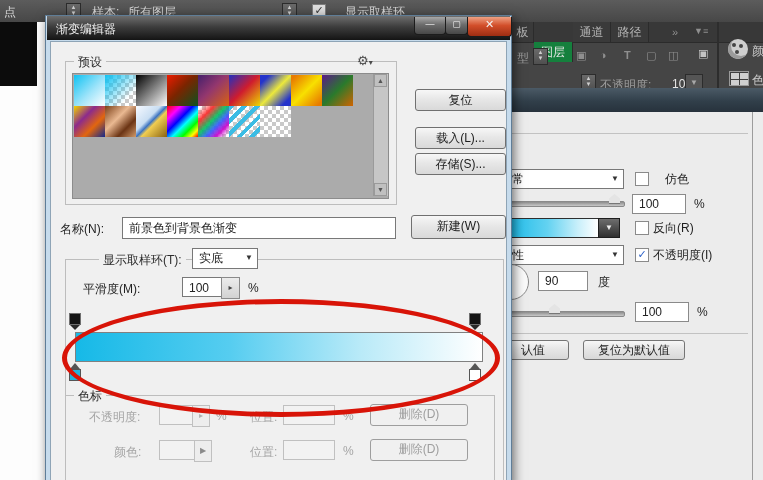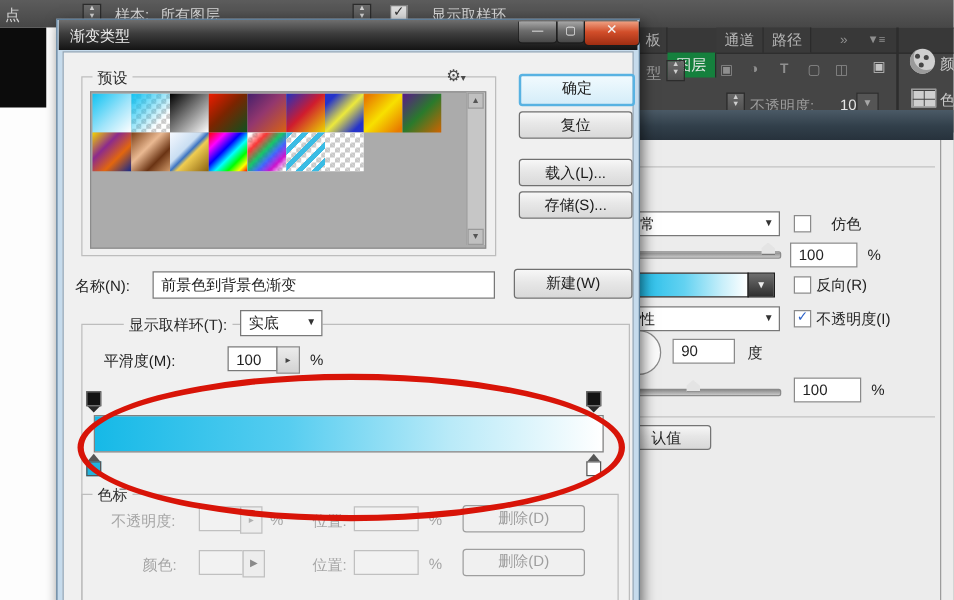--- a/index.html
+++ b/index.html
@@ -192,47 +192,47 @@
       <span class="lab" style="left:93px;top:162px">度</span>
 
       <div class="track" style="left:0;top:199px;width:118px"></div>
       <div class="thumbtri" style="left:44px;top:192px"></div>
       <div class="field" style="left:130px;top:190px;width:46px;height:18px">100</div>
       <span class="lab" style="left:192px;top:193px">%</span>
 
       <div class="hline" style="left:0;top:221px;width:243px"></div>
 
       <div class="btn" style="left:-8px;top:228px;width:70px;height:18px">认值</div>
+      <div class="btn" style="left:78px;top:228px;width:100px;height:18px">复位为默认值</div>
 
       <div class="vline" style="left:247px;top:0;height:368px"></div>
     </div>
   </div>
 
   <div class="abs ge">
     <div class="ge-titlebar">
-      <span class="ge-title">渐变类型</span>
+      <span class="ge-title">渐变编辑器</span>
     </div>
     <span class="winbtn" style="left:368px;width:30px"><span>—</span></span>
     <span class="winbtn" style="left:399px;width:21px"><span>▢</span></span>
     <span class="winbtn close" style="left:421px;width:43px"><span>✕</span></span>
 
     <div class="ge-bd">
 
       <div class="gbox" style="left:14px;top:19px;width:330px;height:142px"></div>
       <span class="glab" style="left:23px;top:12px">预设</span>
       <span class="gear" style="left:306px;top:11px"><span>⚙</span><span style="font-size:8px">▾</span></span>
       <div class="plist" style="left:21px;top:31px;width:315px;height:124px">
         <div class="pthumbs"><div class="thumb"><div class="fill" style="background: linear-gradient(135deg, rgb(16, 194, 242) 0%, rgb(159, 228, 250) 55%, rgb(255, 255, 255) 100%);"></div></div><div class="thumb checker"><div class="fill" style="background: linear-gradient(135deg, rgb(16, 194, 242) 0%, rgba(16, 194, 242, 0) 75%);"></div></div><div class="thumb"><div class="fill" style="background: linear-gradient(135deg, rgb(0, 0, 0) 0%, rgb(255, 255, 255) 100%);"></div></div><div class="thumb"><div class="fill" style="background: linear-gradient(135deg, rgb(238, 28, 0) 0%, rgb(124, 36, 0) 45%, rgb(11, 82, 32) 100%);"></div></div><div class="thumb"><div class="fill" style="background: linear-gradient(135deg, rgb(69, 32, 108) 0%, rgb(147, 55, 110) 45%, rgb(217, 99, 16) 100%);"></div></div><div class="thumb"><div class="fill" style="background: linear-gradient(135deg, rgb(33, 48, 192) 0%, rgb(207, 28, 46) 48%, rgb(236, 216, 0) 100%);"></div></div><div class="thumb"><div class="fill" style="background: linear-gradient(135deg, rgb(36, 51, 203) 15%, rgb(236, 233, 60) 50%, rgb(36, 51, 203) 85%);"></div></div><div class="thumb"><div class="fill" style="background: linear-gradient(135deg, rgb(232, 123, 0) 8%, rgb(248, 224, 0) 50%, rgb(232, 123, 0) 92%);"></div></div><div class="thumb"><div class="fill" style="background: linear-gradient(135deg, rgb(90, 26, 138) 0%, rgb(42, 122, 44) 50%, rgb(208, 100, 0) 100%);"></div></div><div class="thumb"><div class="fill" style="background: linear-gradient(135deg, rgb(242, 212, 0) 0%, rgb(140, 43, 140) 35%, rgb(226, 102, 14) 65%, rgb(18, 40, 142) 100%);"></div></div><div class="thumb"><div class="fill" style="background: linear-gradient(135deg, rgb(124, 64, 24) 0%, rgb(234, 185, 146) 40%, rgb(107, 52, 20) 70%, rgb(209, 154, 106) 100%);"></div></div><div class="thumb"><div class="fill" style="background: linear-gradient(135deg, rgb(246, 249, 255) 0%, rgb(201, 222, 242) 40%, rgb(61, 116, 194) 50%, rgb(240, 205, 82) 58%, rgb(138, 98, 16) 100%);"></div></div><div class="thumb"><div class="fill" style="background: linear-gradient(135deg, rgb(255, 0, 0) 0%, rgb(255, 0, 255) 22%, rgb(0, 0, 255) 42%, rgb(0, 255, 255) 58%, rgb(0, 255, 0) 74%, rgb(255, 255, 0) 88%, rgb(255, 0, 0) 100%);"></div></div><div class="thumb checker"><div class="fill" style="background: linear-gradient(135deg, rgba(255, 40, 40, 0) 6%, rgba(255, 40, 40, 0.9) 26%, rgba(0, 190, 90, 0.9) 46%, rgba(50, 90, 255, 0.9) 62%, rgba(205, 0, 205, 0.9) 78%, rgba(205, 0, 205, 0) 94%);"></div></div><div class="thumb checker"><div class="fill" style="background: repeating-linear-gradient(135deg, rgb(59, 188, 228) 0px, rgb(59, 188, 228) 4px, rgba(255, 255, 255, 0) 4px, rgba(255, 255, 255, 0) 9px);"></div></div><div class="thumb checker"><div class="fill"></div></div></div>
         <div class="scroll" style="right:0;top:0;width:14px;height:122px">
           <span class="sarrow" style="top:0"><span>▲</span></span>
           <span class="sarrow" style="bottom:0"><span>▼</span></span>
         </div>
       </div>
 
-      <div class="ge-btn default" style="left:364px;top:17px;width:89px;height:22px">确定</div>
       <div class="ge-btn" style="left:364px;top:85px;width:89px;height:20px">载入(L)...</div>
       <div class="ge-btn" style="left:364px;top:47px;width:89px;height:20px">复位</div>
       <div class="ge-btn" style="left:364px;top:111px;width:89px;height:20px">存储(S)...</div>
 
       <span class="ge-lab" style="left:9px;top:179px">名称(N):</span>
       <div class="input" style="left:71px;top:175px;width:266px;height:20px">前景色到背景色渐变</div>
       <div class="ge-btn" style="left:360px;top:173px;width:93px;height:22px">新建(W)</div>
 
       <div class="gbox" style="left:14px;top:217px;width:437px;height:263px"></div>
       <span class="glab" style="left:48px;top:210px">显示取样环(T):</span>

